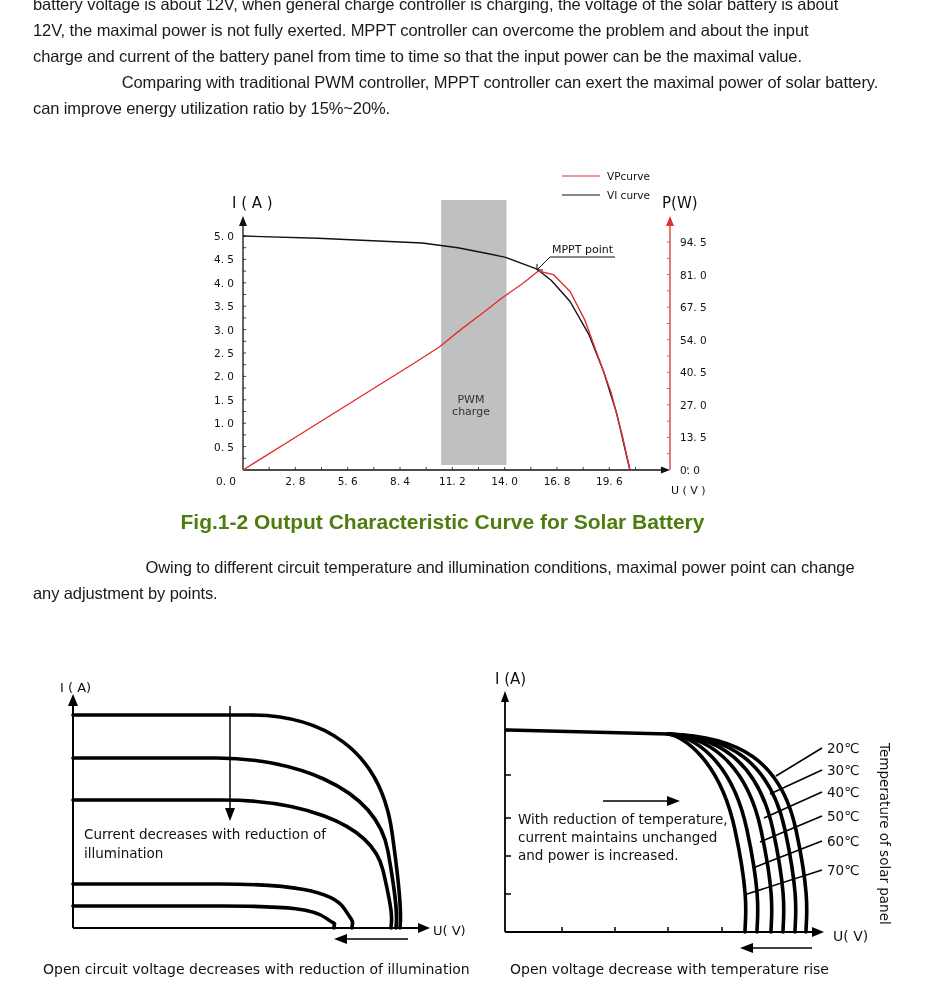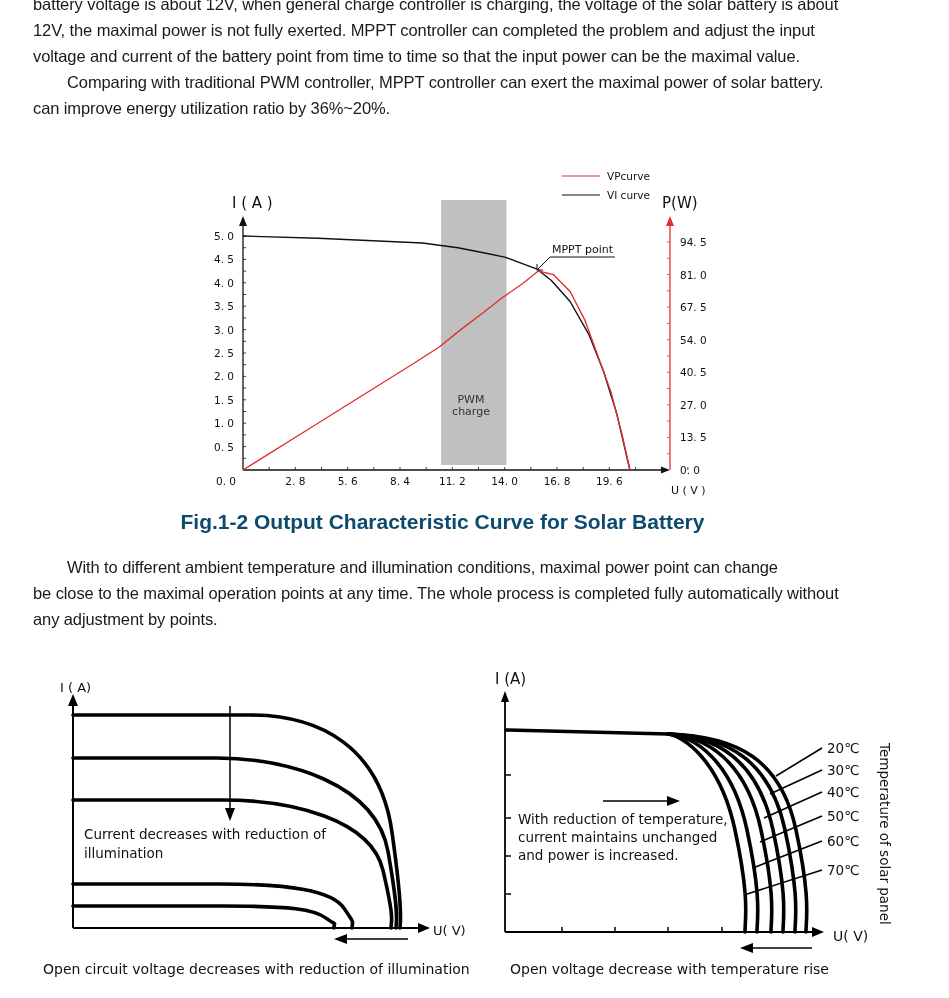--- a/index.html
+++ b/index.html
@@ -1,32 +1,32 @@
 <!DOCTYPE html>
 <html><head>
 <meta charset="utf-8">
 <style>
   html, body { margin: 0; padding: 0; background: #ffffff; }
   body { width: 949px; height: 998px; position: relative; overflow: hidden; font-family: "Liberation Sans", "DejaVu Sans", sans-serif; color: #111; }
   .para { position: absolute; left: 33px; width: 900px; font-size: 16.5px; line-height: 26px; color: #1a1a1a; font-family: "Liberation Sans", sans-serif; letter-spacing: -0.1px; }
   .para .line { display: block; white-space: nowrap; }
-  .para .indent { padding-left: 34px; }
-  #caption { position: absolute; left: 0; width: 885px; top: 510px; text-align: center; font-weight: bold; font-size: 21px; color: #0c4a6e; font-family: "Liberation Sans", sans-serif; }
+  .para .indent { padding-left: 34px; text-align: center; }
+  #caption { position: absolute; left: 0; width: 885px; top: 510px; text-align: center; font-weight: bold; font-size: 21px; color: #4d7c0f; font-family: "Liberation Sans", sans-serif; }
   svg text { font-family: "DejaVu Sans", sans-serif; }
   .svgwrap { position: absolute; left: 0; top: 0; }
 </style>
 </head>
 <body>
 
 <div class="para" id="top-text" style="top:-9px;">
     <span class="line">battery voltage is about 12V, when general charge controller is charging, the voltage of the solar battery is about</span>
-    <span class="line">12V, the maximal power is not fully exerted. MPPT controller can completed the problem and adjust the input</span>
-    <span class="line">voltage and current of the battery point from time to time so that the input power can be the maximal value.</span>
+    <span class="line">12V, the maximal power is not fully exerted. MPPT controller can overcome the problem and about the input</span>
+    <span class="line">charge and current of the battery panel from time to time so that the input power can be the maximal value.</span>
     <span class="line indent">Comparing with traditional PWM controller, MPPT controller can exert the maximal power of solar battery.</span>
-    <span class="line">can improve energy utilization ratio by 36%~20%.</span>
+    <span class="line">can improve energy utilization ratio by 15%~20%.</span>
   </div>
 
 <svg class="svgwrap" id="main-chart" width="949" height="510" viewBox="0 0 949 510">
   <g id="mc-pwm">
       <rect x="441.1190476190476" y="200" width="65.41666666666669" height="265" fill="#c0c0c0"></rect>
     </g>
   <g id="mc-axes">
       <line x1="243" y1="470" x2="243" y2="224" stroke="#111" stroke-width="1.3"></line>
       <polygon points="243,216 239,226 247,226" fill="#111"></polygon>
       <line x1="243" y1="470" x2="664" y2="470" stroke="#111" stroke-width="1.3"></line>
@@ -132,22 +132,21 @@
     <line x1="562" y1="176" x2="600" y2="176" stroke="#e03030" stroke-width="1.2"></line>
     <text x="607" y="180" font-size="10.5" fill="#111">VPcurve</text>
     <line x1="562" y1="195" x2="600" y2="195" stroke="#111" stroke-width="1.2"></line>
     <text x="607" y="199" font-size="10.5" fill="#111">VI curve</text>
   </g>
 </svg>
 
 <div id="caption">Fig.1-2 Output Characteristic Curve for Solar Battery</div>
 
 <div class="para" id="middle-text" style="top:554px;">
-    <span class="line indent">With to different ambient temperature and illumination conditions, maximal power point can change</span>
-    <span class="line">be close to the maximal operation points at any time. The whole process is completed fully automatically without</span>
+    <span class="line indent">Owing to different circuit temperature and illumination conditions, maximal power point can change</span>
     <span class="line">any adjustment by points.</span>
   </div>
 
 <svg class="svgwrap" id="illum-chart" width="480" height="998" viewBox="0 0 480 998" style="left:0;top:0;">
   <g>
     <line x1="73" y1="928" x2="73" y2="700" stroke="#000" stroke-width="2"></line>
     <polygon points="73,694 68,706 78,706" fill="#000"></polygon>
     <line x1="73" y1="928" x2="420" y2="928" stroke="#000" stroke-width="2"></line>
     <polygon points="430,928 418,923 418,933" fill="#000"></polygon>
   </g>

